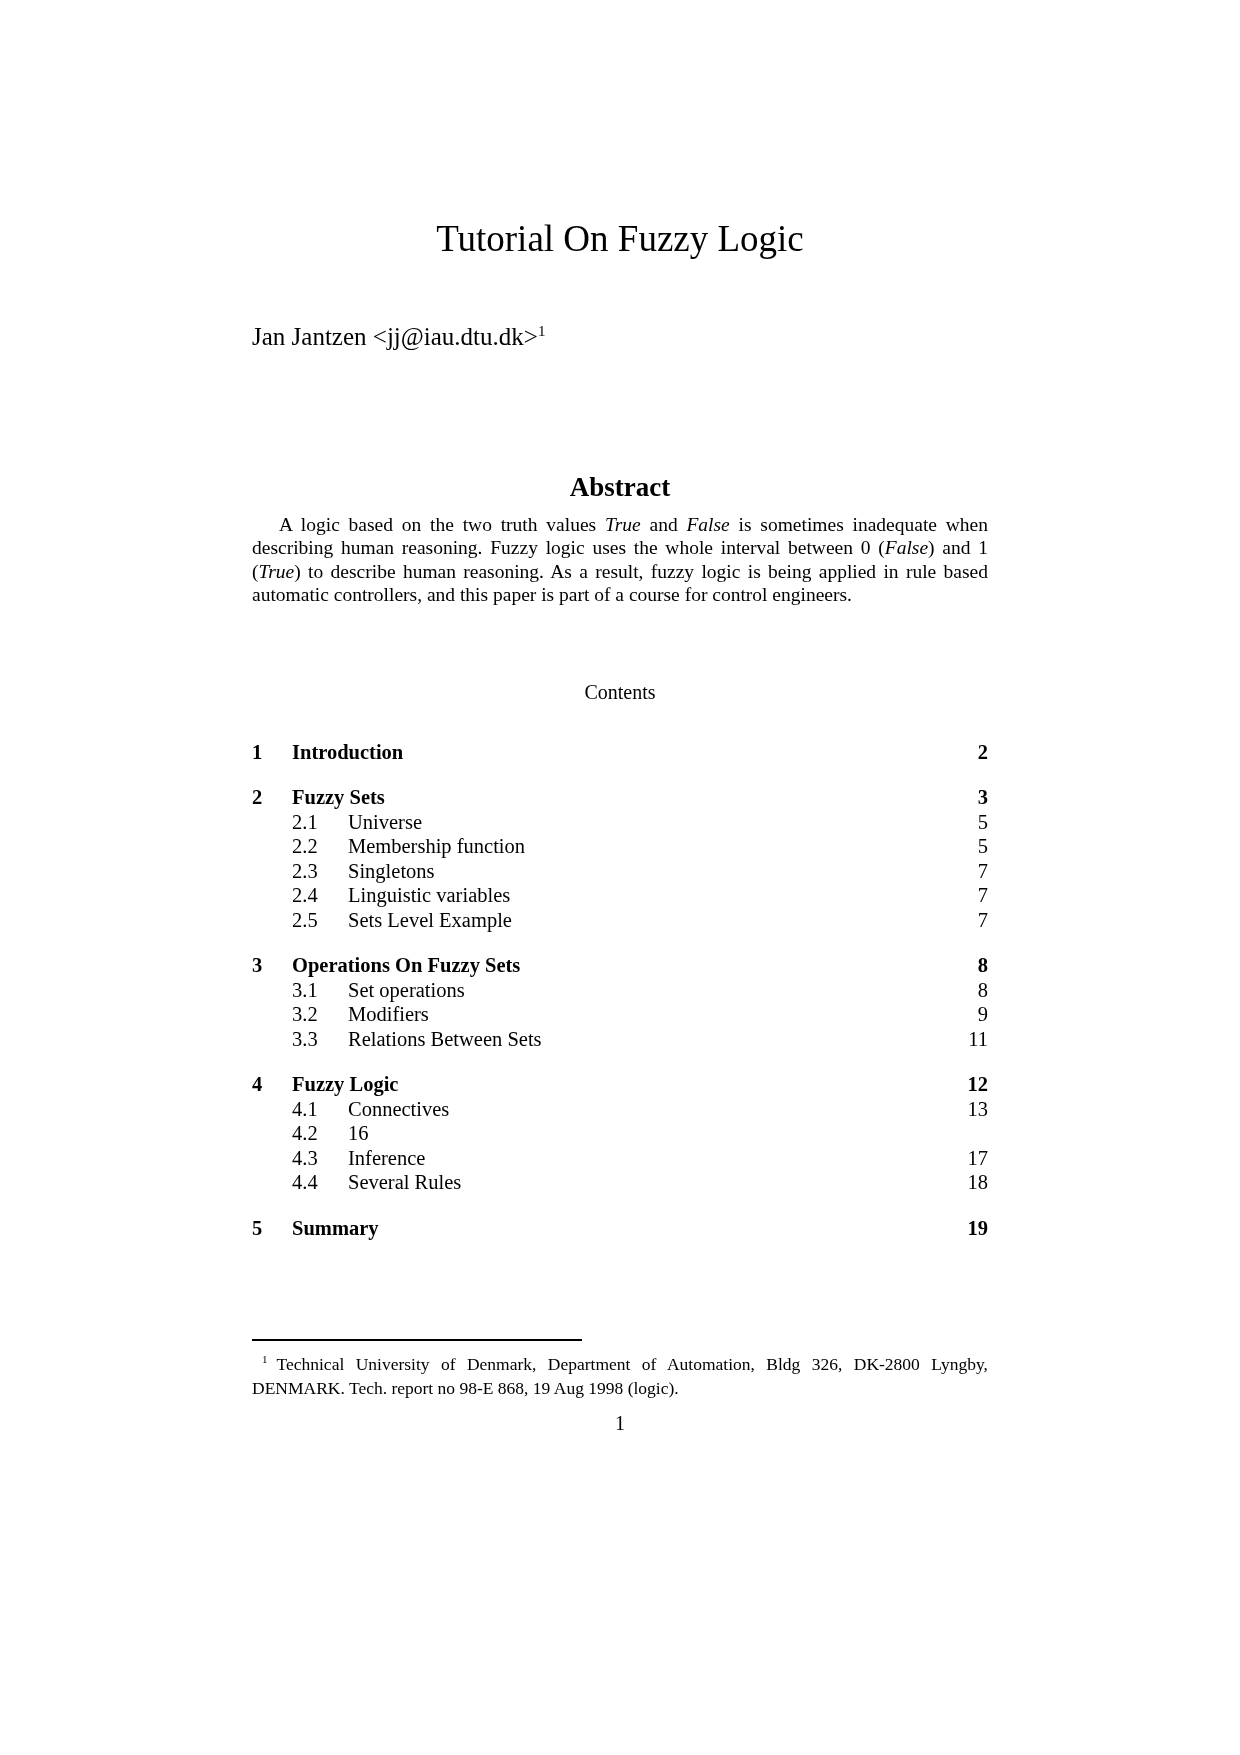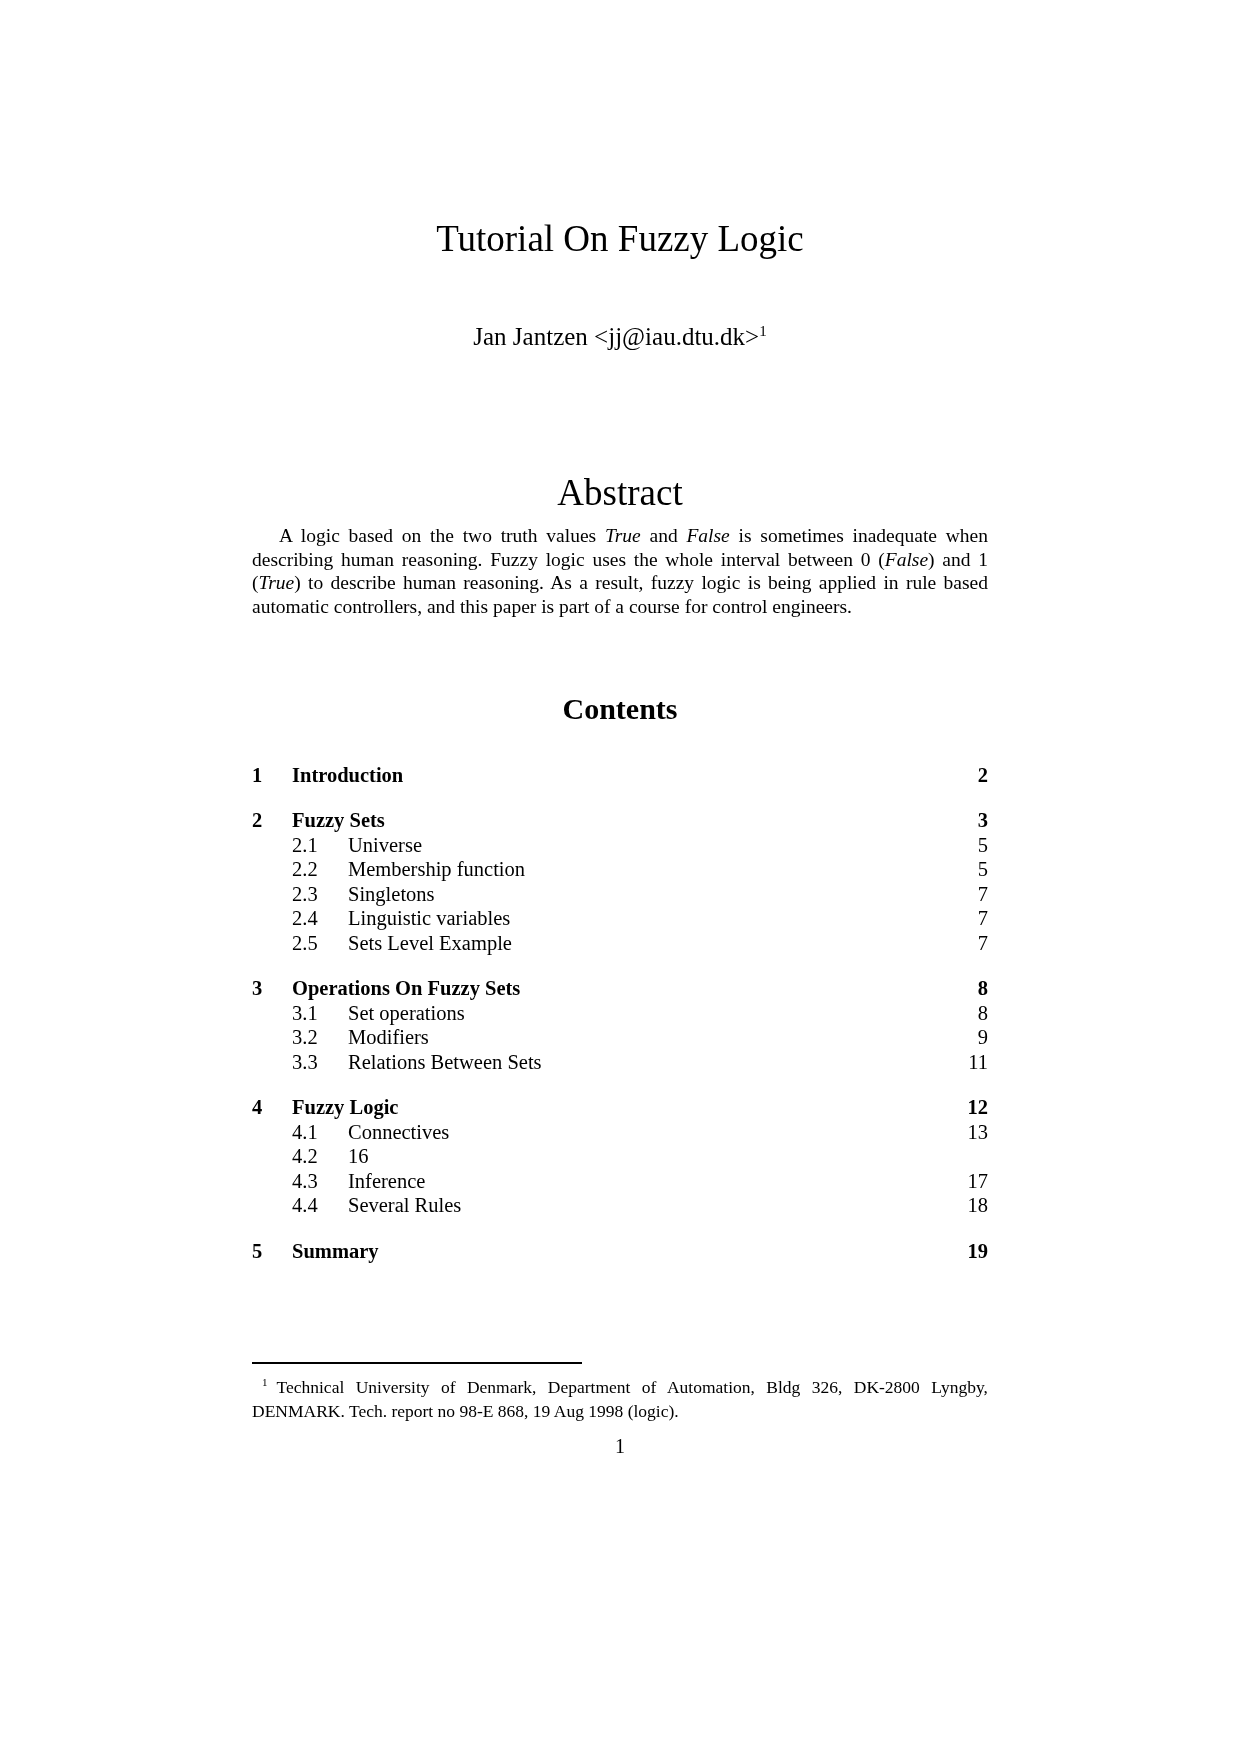--- a/index.html
+++ b/index.html
@@ -18,42 +18,41 @@
     margin: 0;
     font-size: 37px;
     font-weight: 400;
     line-height: 1.15;
     text-align: center;
   }
   .author-line {
     margin-top: 62px;
     font-size: 25px;
     line-height: 1.15;
-    text-align: center;
   }
   .author-line sup { font-size: 15px; }
   .abstract-heading {
     margin: 120px 0 0 0;
-    font-size: 37px;
-    font-weight: 400;
+    font-size: 27px;
+    font-weight: 700;
     line-height: 1.15;
     text-align: center;
   }
   .abstract-text {
     margin: 10px 0 0 0;
     font-size: 19.5px;
     line-height: 23.5px;
     text-align: justify;
     text-indent: 27px;
   }
   .abstract-text .it { font-style: italic; }
   .contents-heading {
     margin: 74px 0 0 0;
-    font-size: 30px;
-    font-weight: 700;
+    font-size: 20px;
+    font-weight: 400;
     line-height: 1.15;
     text-align: center;
   }
   .toc { margin-top: 36px; font-size: 20.5px; }
   .toc-row { display: flex; line-height: 24.5px; }
   .toc-row.level1 { font-weight: 700; margin-top: 21px; }
   .toc-row.level1:first-child { margin-top: 0; }
   .toc-row.level1 .toc-num { width: 40px; flex: none; }
   .toc-row.level2 { padding-left: 40px; }
   .toc-row.level2 .toc-num { width: 56px; flex: none; }

